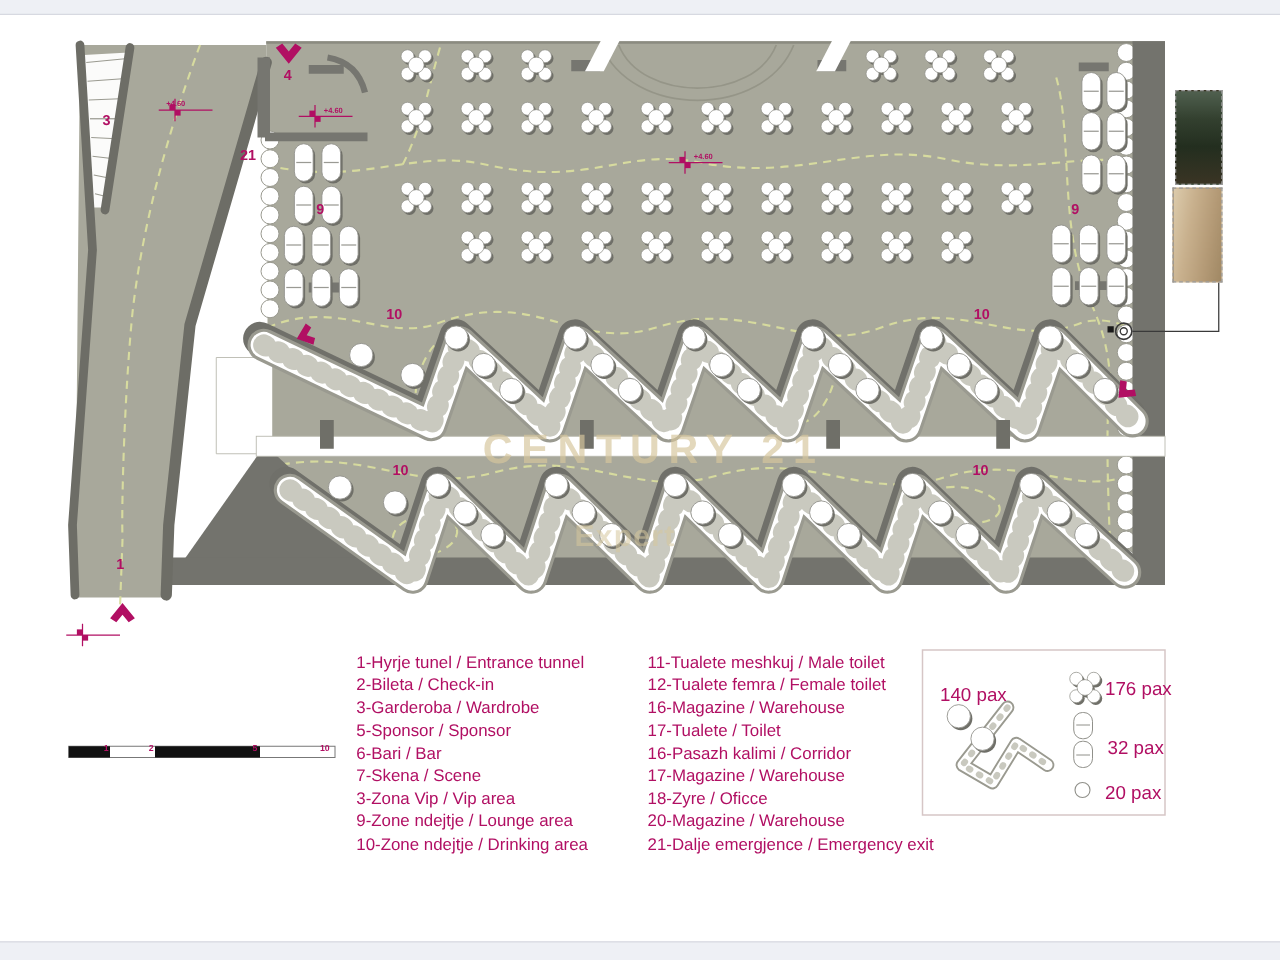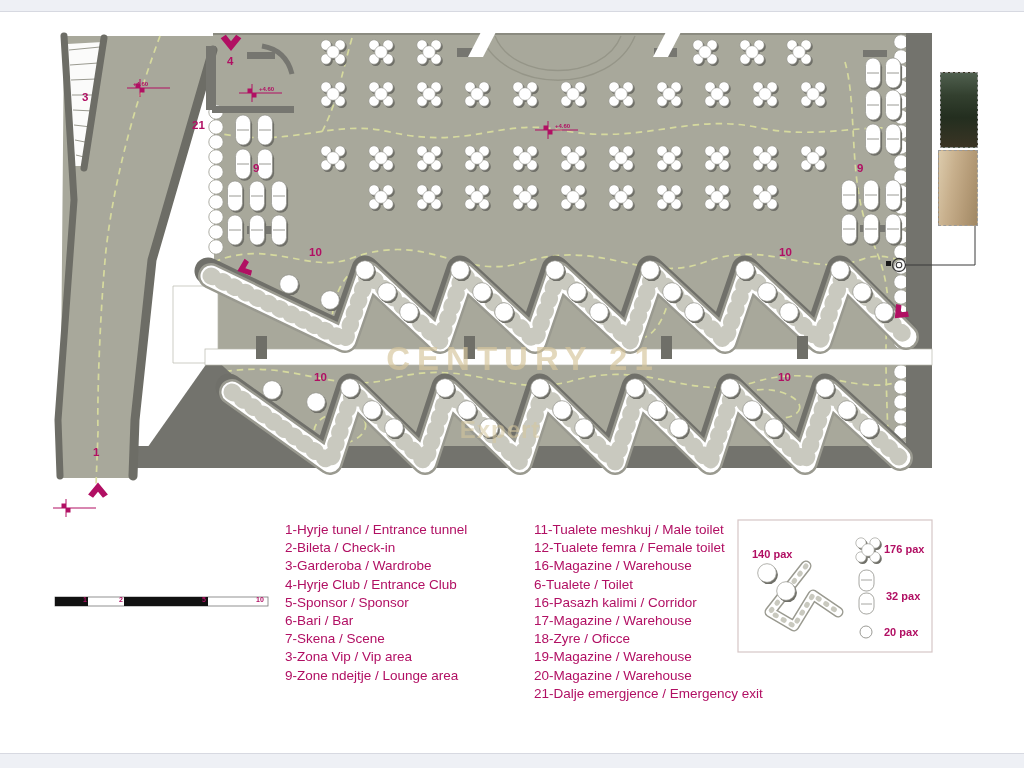--- a/index.html
+++ b/index.html
@@ -8,21 +8,21 @@
   #stage{position:relative;width:1024px;height:768px;background:#fff;}
   .strip{left:0;width:1024px;background:#eef0f5;}
   .strip.top{top:0;height:11px;border-bottom:1px solid #d7d9e1;}
   .strip.bottom{top:753px;height:15px;border-top:1px solid #d7d9e1;}
   svg.plan{left:0;top:0;}
   .zl{font-weight:700;font-size:11.5px;color:#b10f63;line-height:1;}
   .lvl-txt{font-weight:700;font-size:6px;color:#b10f63;line-height:1;letter-spacing:0;}
   .tick{font-weight:700;font-size:7px;color:#b10f63;line-height:1;}
   .legend-col{color:#b10f63;font-weight:400;font-size:13.5px;line-height:18.2px;white-space:nowrap;}
   .legend-col span{display:block;}
-  .pax{font-weight:700;font-size:11px;color:#b10f63;line-height:1;white-space:nowrap;}
+  .pax{font-weight:400;font-size:15px;color:#b10f63;line-height:1;white-space:nowrap;}
   .wm1{left:378px;top:340px;width:290px;text-align:center;font-size:33px;font-weight:700;
        letter-spacing:7px;color:rgba(214,198,156,.68);}
   .wm2{left:420px;top:384px;width:160px;text-align:center;font-size:24px;font-weight:700;
        letter-spacing:1px;color:rgba(214,198,156,.55);margin-top:32px;}
   .thumb{border:1px dashed #9a9a9a;}
   .thumb1{left:940px;top:72px;width:36px;height:74px;
     background:linear-gradient(180deg,#50604f 0%,#33402f 30%,#232e1f 60%,#3a3424 100%);}
   .thumb2{left:938px;top:150px;width:38px;height:74px;
     background:linear-gradient(100deg,#dccbac 0%,#c8b08d 35%,#b49a76 70%,#a08864 100%);}
 </style>
@@ -392,36 +392,35 @@
 
   <span class="abs tick" style="left:83px;top:596px">1</span>
   <span class="abs tick" style="left:119px;top:596px">2</span>
   <span class="abs tick" style="left:202px;top:596px">5</span>
   <span class="abs tick" style="left:256px;top:596px">10</span>
 
   <div class="abs legend-col" style="left:285px;top:521px">
     <span>1-Hyrje tunel / Entrance tunnel</span>
     <span>2-Bileta / Check-in</span>
     <span>3-Garderoba / Wardrobe</span>
-    <span>4-Hyrje Club / Entrance Club</span>
     <span>5-Sponsor / Sponsor</span>
     <span>6-Bari / Bar</span>
     <span>7-Skena / Scene</span>
     <span>3-Zona Vip / Vip area</span>
     <span>9-Zone ndejtje / Lounge area</span>
+    <span>10-Zone ndejtje / Drinking area</span>
   </div>
-  <div class="abs legend-col" style="left:534px;top:521px">
+  <div class="abs legend-col" style="left:518px;top:521px">
     <span>11-Tualete meshkuj / Male toilet</span>
     <span>12-Tualete femra / Female toilet</span>
     <span>16-Magazine / Warehouse</span>
-    <span>6-Tualete / Toilet</span>
+    <span>17-Tualete / Toilet</span>
     <span>16-Pasazh kalimi / Corridor</span>
     <span>17-Magazine / Warehouse</span>
     <span>18-Zyre / Oficce</span>
-    <span>19-Magazine / Warehouse</span>
     <span>20-Magazine / Warehouse</span>
     <span>21-Dalje emergjence / Emergency exit</span>
   </div>
 
   <span class="abs pax" style="left:752px;top:549px">140 pax</span>
   <span class="abs pax" style="left:884px;top:544px">176 pax</span>
   <span class="abs pax" style="left:886px;top:591px">32 pax</span>
   <span class="abs pax" style="left:884px;top:627px">20 pax</span>
 
 </div>

